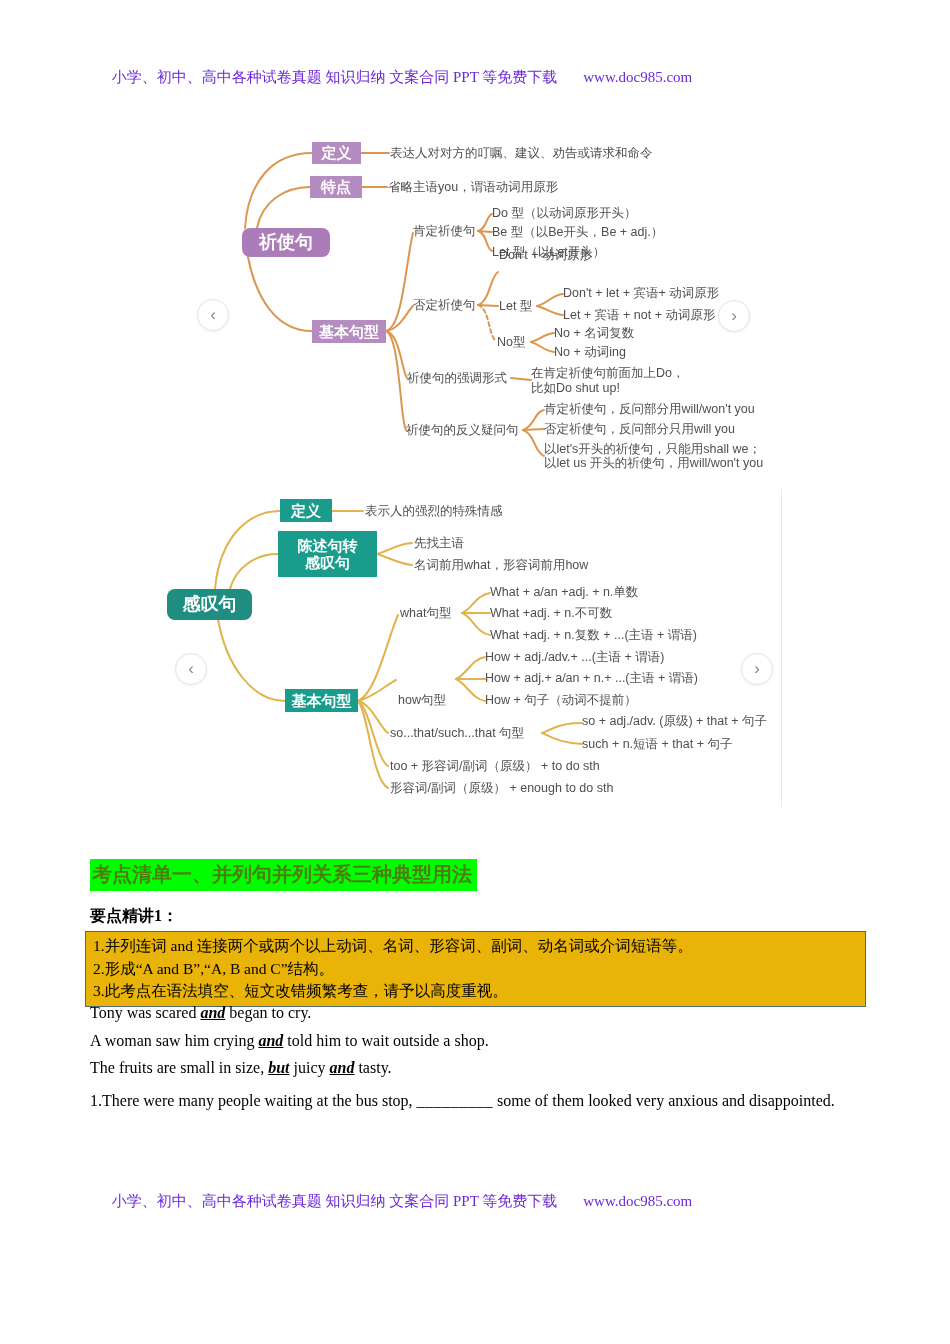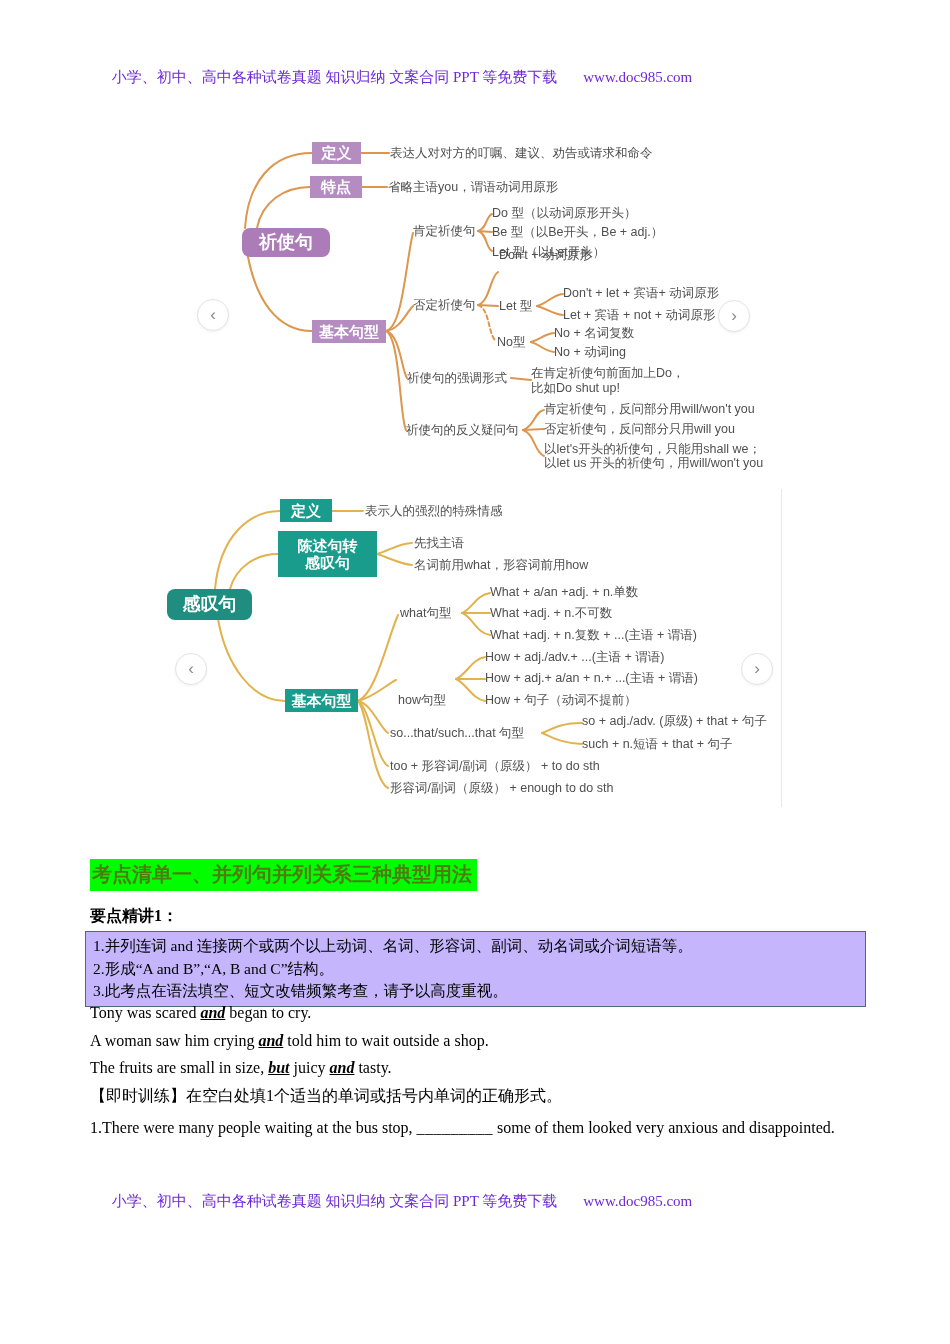--- a/index.html
+++ b/index.html
@@ -22,21 +22,21 @@
         color:#4f4f4f;white-space:nowrap;line-height:1.2;}
   .navbtn{position:absolute;width:30px;height:30px;border-radius:50%;background:#fff;border:1px solid #e4e4e4;
           box-shadow:0 1px 3px rgba(0,0,0,.06);display:flex;align-items:center;justify-content:center;
           color:#888;font-size:17px;font-family:"Liberation Sans",sans-serif;cursor:pointer;user-select:none;}
   .img-edge{position:absolute;width:1px;background:#e9e9e9;}
   
   .hl-heading{position:absolute;left:90px;top:859px;background:#00fe00;color:#4d7c0f;
               font-family:"Liberation Sans","DejaVu Sans",sans-serif;font-weight:bold;font-size:20px;
               padding:2px 5px 3px 2px;white-space:nowrap;}
   .subhead{position:absolute;left:90px;top:906px;font-weight:bold;font-size:16px;}
-  .notebox{position:absolute;left:85px;top:931px;width:765px;background:#c4b5fd;border:1px solid #4f6b72;
+  .notebox{position:absolute;left:85px;top:931px;width:765px;background:#eab308;border:1px solid #4f6b72;
            padding:3px 7px;font-size:15.5px;line-height:22.5px;}
   .notebox div{white-space:nowrap;}
   .bodytext{position:absolute;left:90px;top:1004px;width:778px;font-size:16px;}
   .bodytext p{margin:0 0 10.5px 0;line-height:17px;font-family:Liberation Serif, serif;}
   .em{font-weight:bold;font-style:italic;text-decoration:underline;}
   .q{text-align:justify;line-height:27px !important;margin-top:2px !important;}
   .blank{letter-spacing:0.5px;}
 </style>
 </head>
 <body>
@@ -183,21 +183,20 @@
   <div class="notebox">
     <div>1.并列连词 and 连接两个或两个以上动词、名词、形容词、副词、动名词或介词短语等。</div>
     <div>2.形成“A and B”,“A, B and C”结构。</div>
     <div>3.此考点在语法填空、短文改错频繁考查，请予以高度重视。</div>
   </div>
 
   <div class="bodytext">
     <p><span>Tony was scared </span><span class="em">and</span><span> began to cry.</span></p>
     <p><span>A woman saw him crying </span><span class="em">and</span><span> told him to wait outside a shop.</span></p>
     <p><span>The fruits are small in size, </span><span class="em">but</span><span> juicy </span><span class="em">and</span><span> tasty.</span></p>
-    <p>【即时训练】在空白处填1个适当的单词或括号内单词的正确形式。</p>
     <p class="q"><span>1.There were many people waiting at the bus stop, </span><span class="blank">_________</span><span> some of them looked very anxious and disappointed.</span></p>
   </div>
 
   <div class="pgheader" style="top:1192px;">
     <span>小学、初中、高中各种试卷真题 知识归纳 文案合同 PPT 等免费下载</span><span class="url">www.doc985.com</span>
   </div>
 
 </div>
 
 </body></html>

